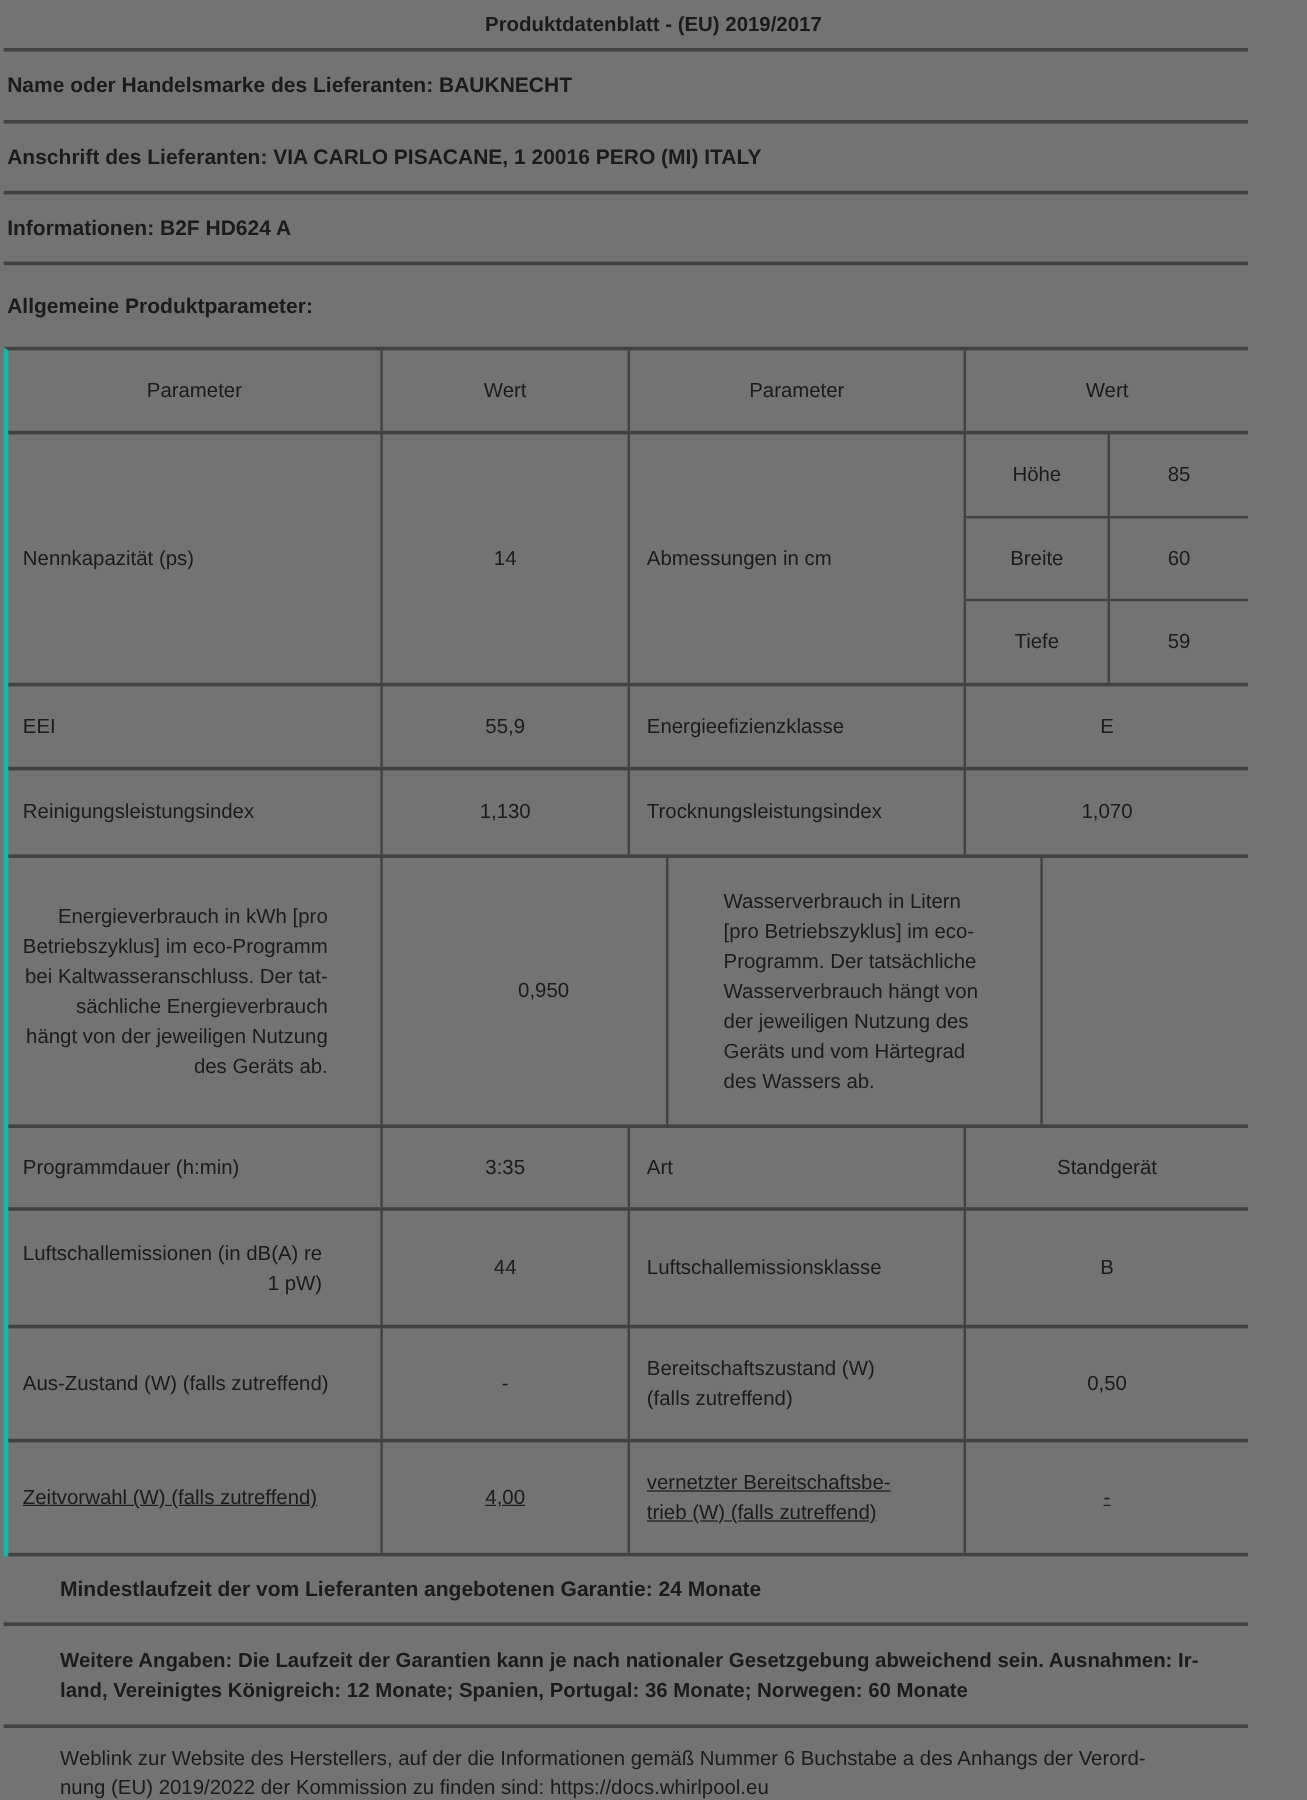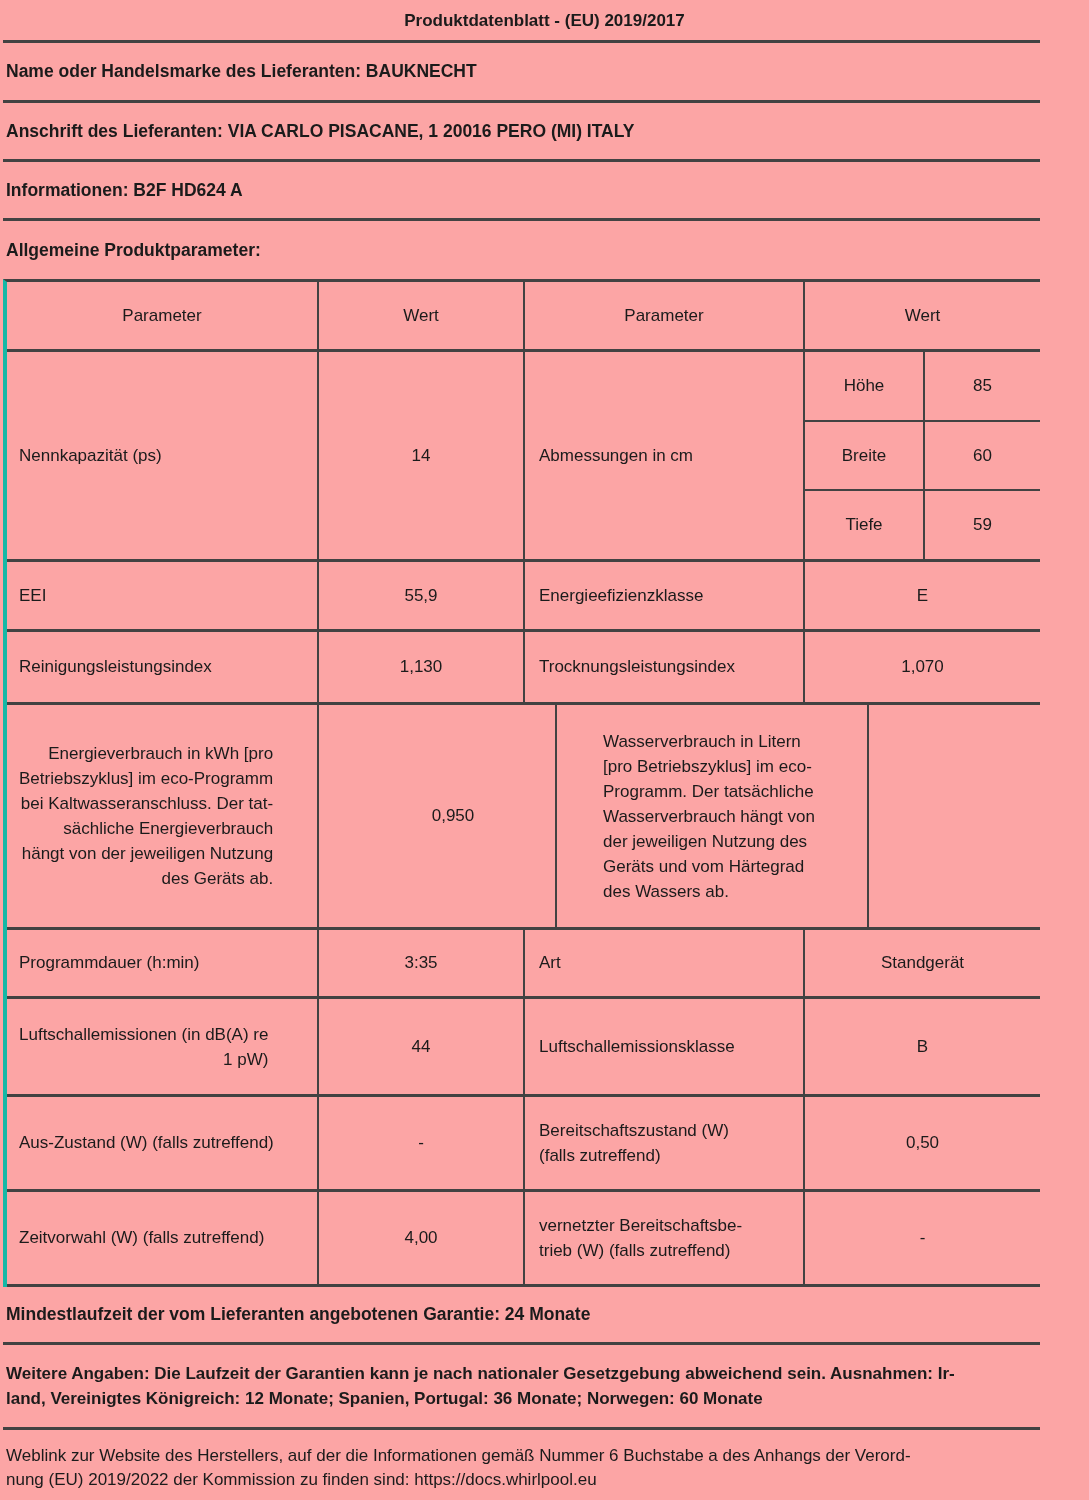--- a/index.html
+++ b/index.html
@@ -6,21 +6,21 @@
   html, body { background: #ffffff; }
   body {
     font-family: "Liberation Sans", "DejaVu Sans", sans-serif;
     color: #1b1b1b;
     width: 1089px;
   }
   .page {
     position: relative;
     width: 1089px;
     height: 1500px;
-    background: #fca5a5;
+    background: #737373;
     overflow: hidden;
   }
   .title-row {
     height: 40px;
     display: flex;
     align-items: center;
     justify-content: center;
     font-weight: bold;
     font-size: 17px;
     padding-top: 2px;
@@ -33,21 +33,21 @@
   }
   .info-row {
     display: flex;
     align-items: center;
     font-weight: bold;
     font-size: 17.5px;
     padding-left: 6px;
   }
   .h57 { height: 57px; }
   .h56 { height: 56px; border-radius: 23px; }
-  .h58 { height: 58px; border-radius: 25px; }
+  .h58 { height: 68px; border-radius: 25px; }
 
   
   .ptable {
     width: 1037px;
     margin-left: 3px;
     border-top: 3px solid #424242;
     border-left: 4px solid #14b8a6;
     font-size: 17px;
   }
   .trow {
@@ -56,21 +56,21 @@
     border-bottom: 3px solid #424242;
   }
   .trow.header { height: 70px; font-size: 17px; }
   .trow.r1 { height: 210px; }
   .trow.r2 { height: 70px; }
   .trow.r3 { height: 73px; }
   .trow.r4 { height: 225px; gap: 32px; }
   .trow.r5 { height: 69px; }
   .trow.r6 { height: 98px; }
   .trow.r7 { height: 95px; }
-  .trow.r8 { height: 95px; }
+  .trow.r8 { height: 95px; text-decoration: underline; }
   .cell {
     display: flex;
     align-items: center;
   }
   .cell.vline { border-right: 2px solid #424242; }
   .cell.label { padding-left: 12px; padding-right: 10px; justify-content: flex-start; text-align: right; }
   .cell.label3 { padding-left: 14px; padding-right: 12px; justify-content: flex-start; text-align: left; }
   .cell.value { justify-content: center; text-align: center; }
   .cell.center { justify-content: center; text-align: center; }
   .prewrap { white-space: pre-line; line-height: 25px; }
@@ -91,20 +91,21 @@
     border-right: 2px solid #424242;
   }
   .dimrow .dvalue { display: flex; align-items: center; justify-content: center; }
 
   
   .footer-row {
     display: flex;
     align-items: center;
     padding-left: 6px;
     font-size: 17px;
+    margin-left: 44px;
   }
   .f1 { height: 55px; font-weight: bold; font-size: 17.5px; }
   .f2 { height: 82px; font-weight: bold; line-height: 25px; white-space: pre-line; padding-right: 10px; }
   .f3 { height: 70px; font-weight: normal; line-height: 24px; white-space: pre-line; padding-right: 10px; align-items: flex-start; padding-top: 14px; }
 </style>
 </head>
 <body>
 
 <div class="page">
 

